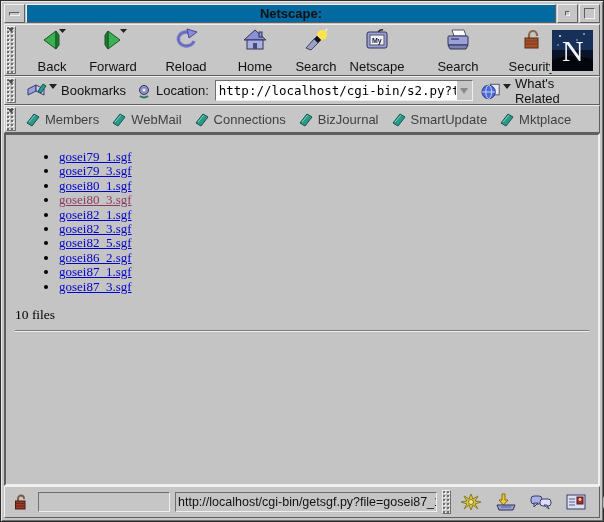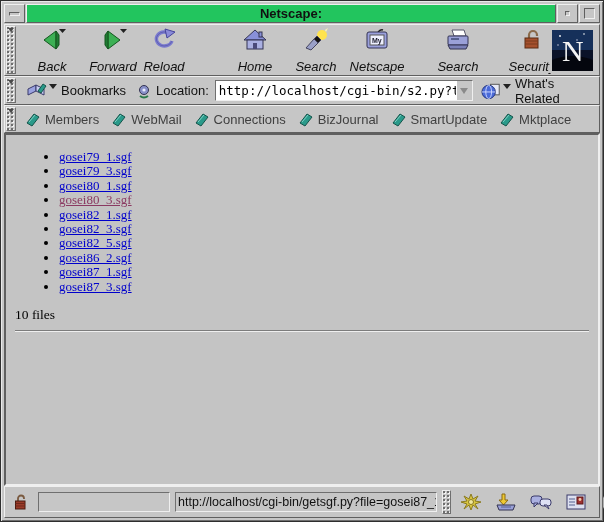--- a/index.html
+++ b/index.html
@@ -22,21 +22,21 @@
     border:1px solid; border-color:#efefef #5f5f5f #5f5f5f #efefef;
     display:flex; align-items:center; justify-content:center; cursor:pointer;
   }
   .tb-menu-glyph { width:11px; height:4px; background:#c6c6c6;
     border:1px solid; border-color:#5f5f5f #efefef #efefef #5f5f5f; }
   .tb-dot-glyph { width:5px; height:5px; background:#c6c6c6;
     border:1px solid; border-color:#5f5f5f #efefef #efefef #5f5f5f; }
   .tb-max-glyph { width:11px; height:11px; background:#c6c6c6;
     border:1px solid; border-color:#5f5f5f #efefef #efefef #5f5f5f; }
   .title-area {
-    flex:1; background:#22c55e;
+    flex:1; background:#0369a1;
     border:1px solid; border-color:#efefef #5f5f5f #5f5f5f #efefef;
     display:flex; align-items:center; justify-content:center;
     font-size:13px; font-weight:bold; color:#111;
   }
 
   
   .menubar {
     height:21px; flex:none; background:#c6c6c6;
     border:1px solid; border-color:#efefef #5f5f5f #5f5f5f #efefef;
     display:flex; align-items:center; font-size:13px; color:#111;
@@ -67,21 +67,21 @@
   }
 
   
   .navbar { height:52px; }
   .nav-btn {
     position:absolute; top:3px; width:62px; height:45px;
     display:flex; flex-direction:column; align-items:center; justify-content:flex-end;
     font-size:13px; color:#111; cursor:pointer;
   }
   .nav-btn .ic { height:26px; display:flex; align-items:flex-end; justify-content:center; }
-  .nav-btn .lbl { margin-top:8px; line-height:13px;font-style:italic; }
+  .nav-btn .lbl { margin-top:8px; line-height:13px; }
   .nlogo {
     position:absolute; right:4px; top:3px; width:45px; height:45px; cursor:pointer;
   }
 
   
   .locbar { height:29px; font-size:13px; color:#111; }
   .loc-group { display:flex; align-items:center; cursor:pointer; }
   .caret-down { width:0; height:0; border-left:4px solid transparent;
     border-right:4px solid transparent; border-top:5px solid #222;
     margin:0 4px 8px 1px; }
@@ -186,21 +186,21 @@
       <span class="ic">
         <svg width="27" height="24" viewBox="0 0 27 24">
           <polygon points="8,3 20,12 8,21" fill="#3cb054" stroke="#14571f"></polygon>
           <polygon points="8,3 5,7 5,17 8,21" fill="#1f7a33" stroke="#14571f"></polygon>
           <polygon points="20,1 27,1 23.5,5" fill="#222"></polygon>
         </svg>
       </span>
       <span class="lbl">Forward</span>
     </div>
 
-    <div class="nav-btn" style="left:128px">
+    <div class="nav-btn" style="left:150px">
       <span class="ic">
         <svg width="24" height="24" viewBox="0 0 24 24">
           <path d="M18 6 A8 7 0 1 0 20 13" fill="none" stroke="#7a7ace" stroke-width="3.4"></path>
           <path d="M18 6 A8 7 0 1 0 20 13" fill="none" stroke="#4a4a9a" stroke-width="1" opacity="0.5"></path>
           <polygon points="13,1 23,4 15,10" fill="#8a8ad8" stroke="#44449a"></polygon>
         </svg>
       </span>
       <span class="lbl">Reload</span>
     </div>
 

